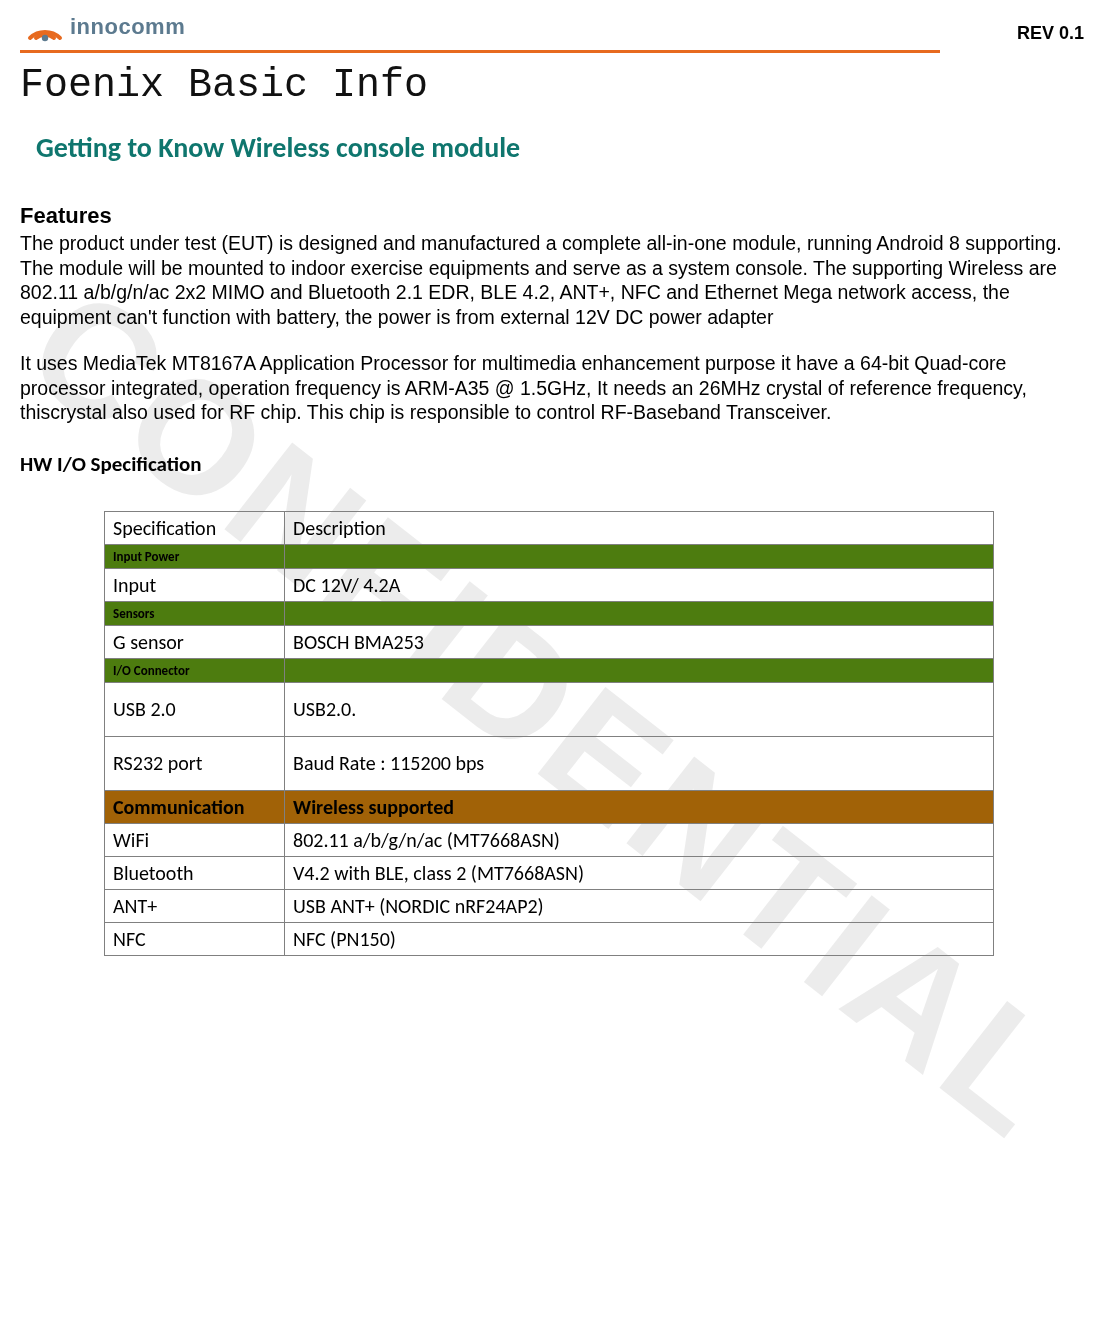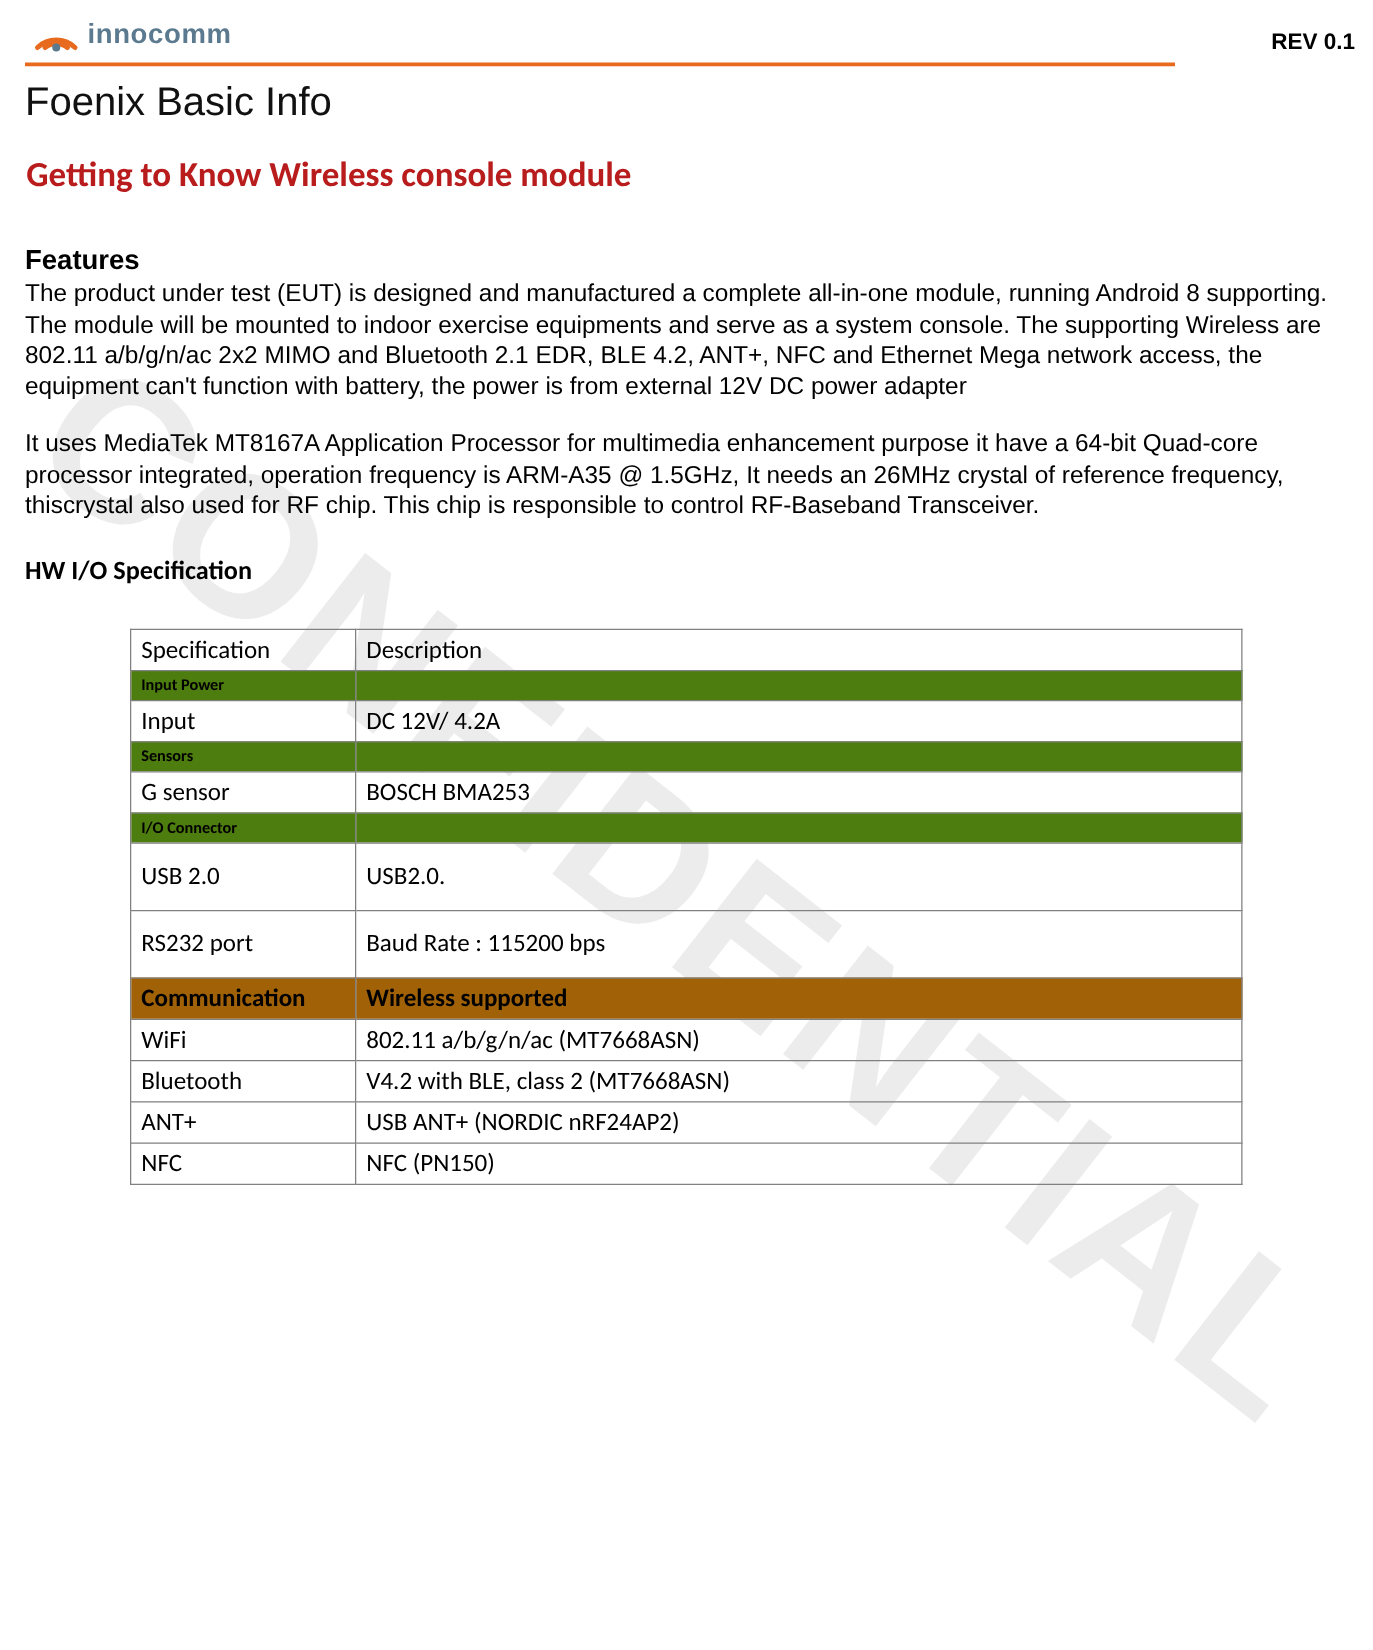--- a/index.html
+++ b/index.html
@@ -5,22 +5,22 @@
   * { box-sizing: border-box; margin: 0; padding: 0; }
   html, body { width: 1098px; height: 1320px; background: #fff; font-family: Calibri, Arial, sans-serif; color: #000; position: relative; }
   .page { padding: 0 10px 0 10px; position: relative; width: 1098px; border-radius: 22px; }
   .header { display: flex; align-items: flex-end; justify-content: space-between; padding: 8px 0 0 0; }
   .logo { display: flex; align-items: center; gap: 6px; padding-left: 16px; }
   .logo svg { display: block; }
   .logo-text { font-family: Arial, sans-serif; font-size: 22px; font-weight: 700; color: #5c7a8f; letter-spacing: 0.5px; }
   .rev { font-size: 18px; font-weight: 700; font-family: Arial, sans-serif; padding-right: 4px; padding-bottom: 2px; }
   .hr { height: 3px; background: #e76a1f; margin: 4px 0 10px 0; width: 920px; margin-left: 10px;}
   .content { padding: 0 10px 0 10px; }
-  h1.title { font-size: 32px; font-weight: 400; font-family: Liberation Sans, sans-serif; color: #111; margin: 6px 0 22px 0; }
-  h2.subtitle { font-size: 28px; font-weight: 700; color: #b91c1c; margin: 0 0 38px 1px; }
+  h1.title { font-size: 40px; font-weight: 400; font-family: Liberation Mono, monospace; color: #111; margin: 6px 0 22px 0; }
+  h2.subtitle { font-size: 28px; font-weight: 700; color: #0f766e; margin: 0 0 38px 16px; }
   h3.section { font-size: 22px; font-weight: 700; font-family: Arial, sans-serif; margin: 0 0 2px 0; }
   p.body { font-size: 19.5px; line-height: 1.26; font-family: Liberation Sans, sans-serif; margin: 0 0 22px 0; }
   h3.tablehead { font-size: 21px; font-weight: 700; margin: 26px 0 22px 0; }
   .tblwrap { padding: 12px 84px 0 84px; }
   table { border-collapse: collapse; width: 100%; font-family: Calibri, Arial, sans-serif; font-size: 20px; }
   td { border: 1px solid #808080; padding: 4px 8px; vertical-align: middle; }
   tr.hdrrow td { background: #4d7c0f; font-weight: 700; font-size: 13px; }
   tr.hdrrow2 td { background: #a16207; font-weight: 700; font-size: 20px; }
   td.speccol { width: 180px; }
   tr.tall td { height: 54px; }

